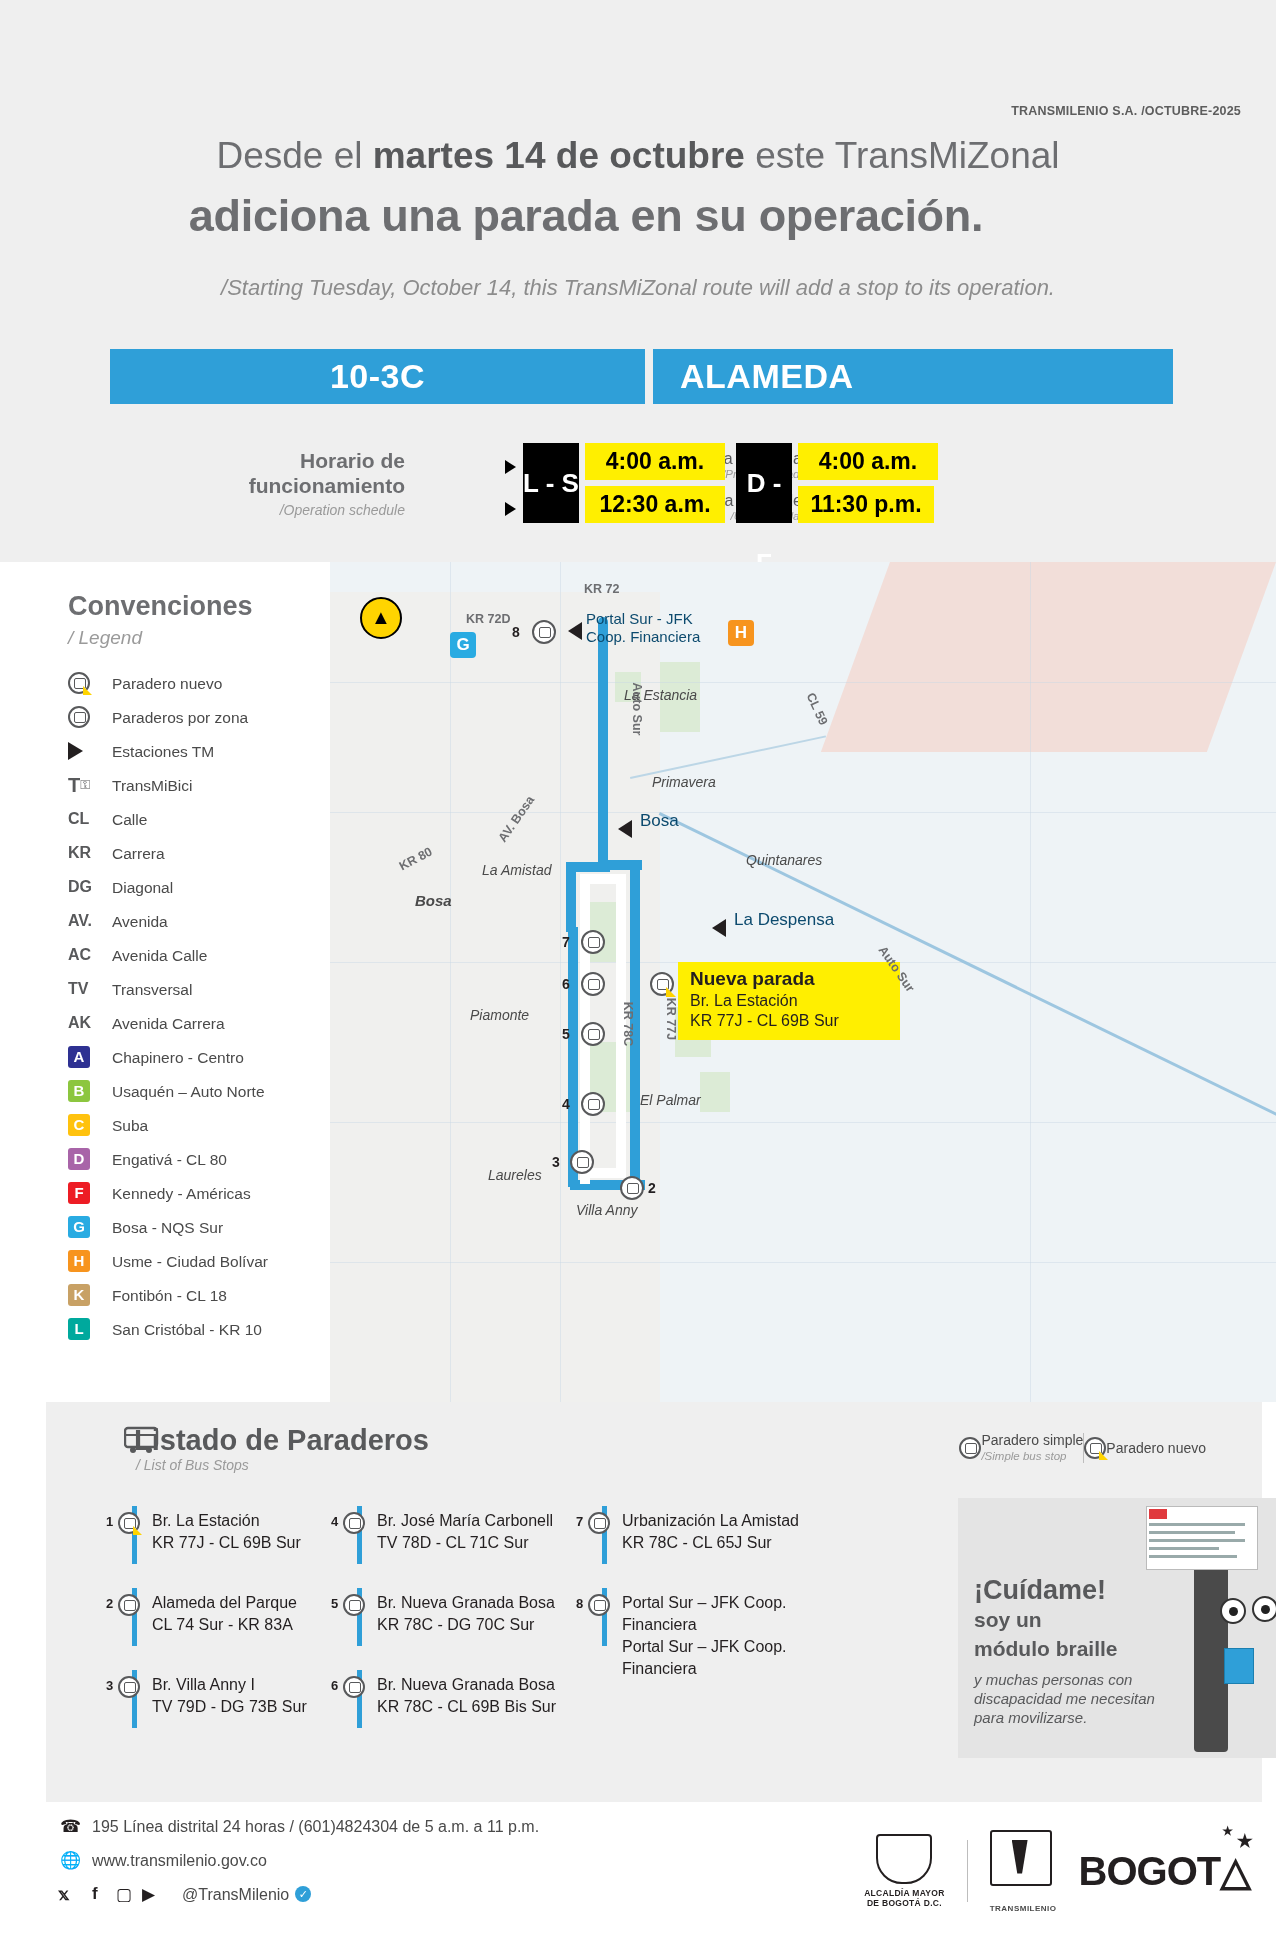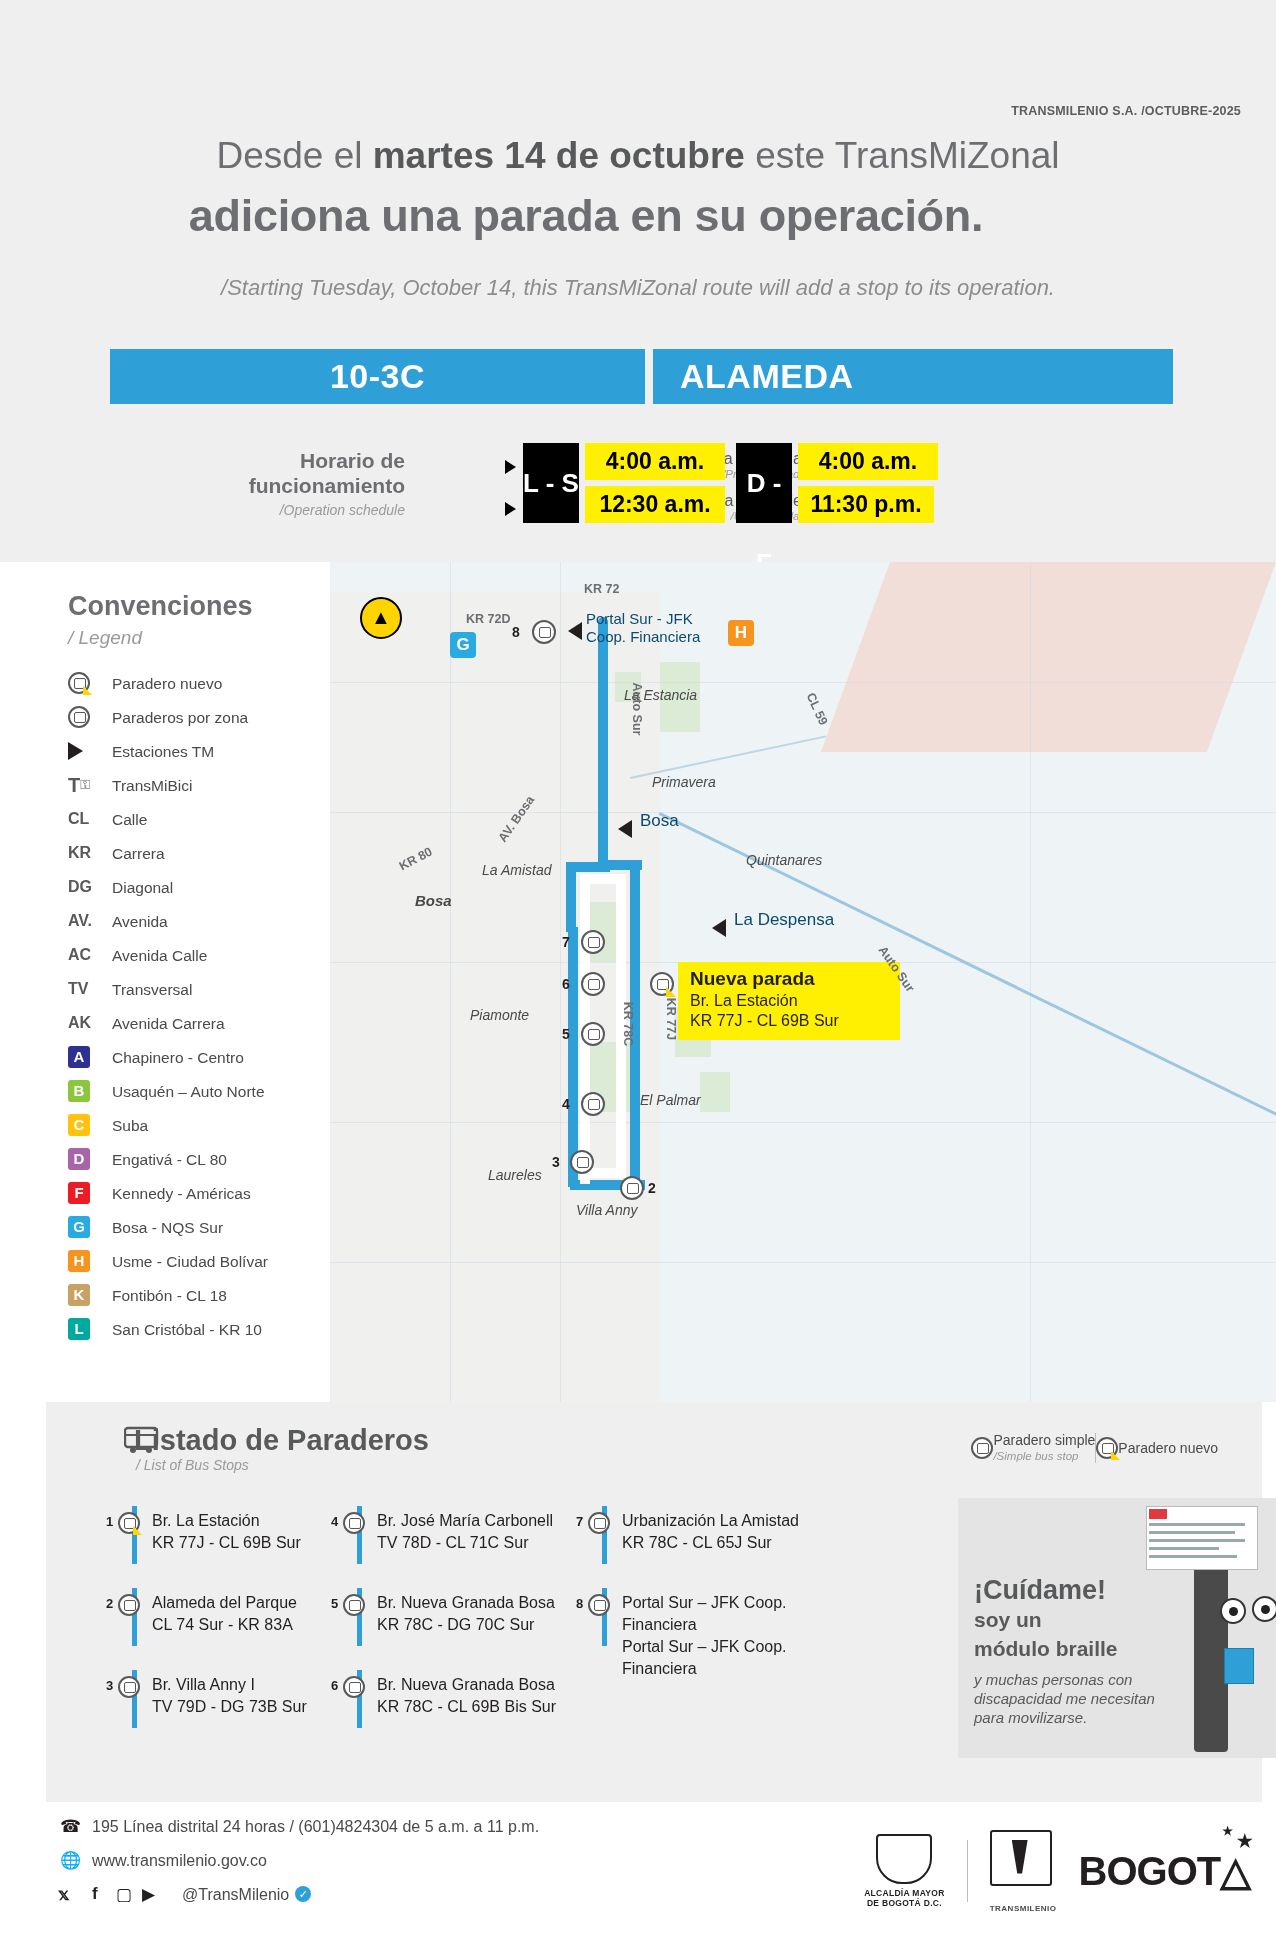--- a/index.html
+++ b/index.html
@@ -153,21 +153,21 @@
   .callout b{font-size:19px;display:block;margin-bottom:2px;}
 
   
   .stoplist{position:absolute;left:0;top:1402px;width:1216px;height:400px;background:#efefef;margin-left:46px;}
   .sl-head{position:absolute;left:88px;top:22px;}
   .sl-head .t{font-size:29px;font-weight:bold;color:#58595b;}
   .sl-head .s{font-size:14px;font-style:italic;color:#9a9a9a;margin-left:2px;}
   .bus-ico{
     position:absolute;left:78px;top:24px;width:38px;height:28px;
   }
-  .sl-legend{position:absolute;right:44px;top:30px;display:flex;align-items:center;font-size:14px;color:#4a4a4a;}
+  .sl-legend{position:absolute;right:56px;top:30px;display:flex;align-items:center;font-size:14px;color:#4a4a4a;}
   .sl-legend .lt{line-height:16px;}
   .sl-legend .lt i{display:block;font-style:italic;font-size:11.5px;color:#9a9a9a;}
   .divider{width:1px;height:30px;background:#bdbdbd;}
 
   .cols{position:absolute;left:60px;top:108px;width:840px;}
   .col{position:absolute;top:0;width:250px;}
   .item{position:relative;padding-left:46px;margin-bottom:36px;min-height:46px;}
   .item .bar{position:absolute;left:26px;top:-4px;width:5px;height:58px;background:#2f9fd8;}
   .item .n{position:absolute;left:0;top:4px;font-size:13px;font-weight:bold;color:#231f20;}
   .item .ic{position:absolute;left:12px;top:2px;}

